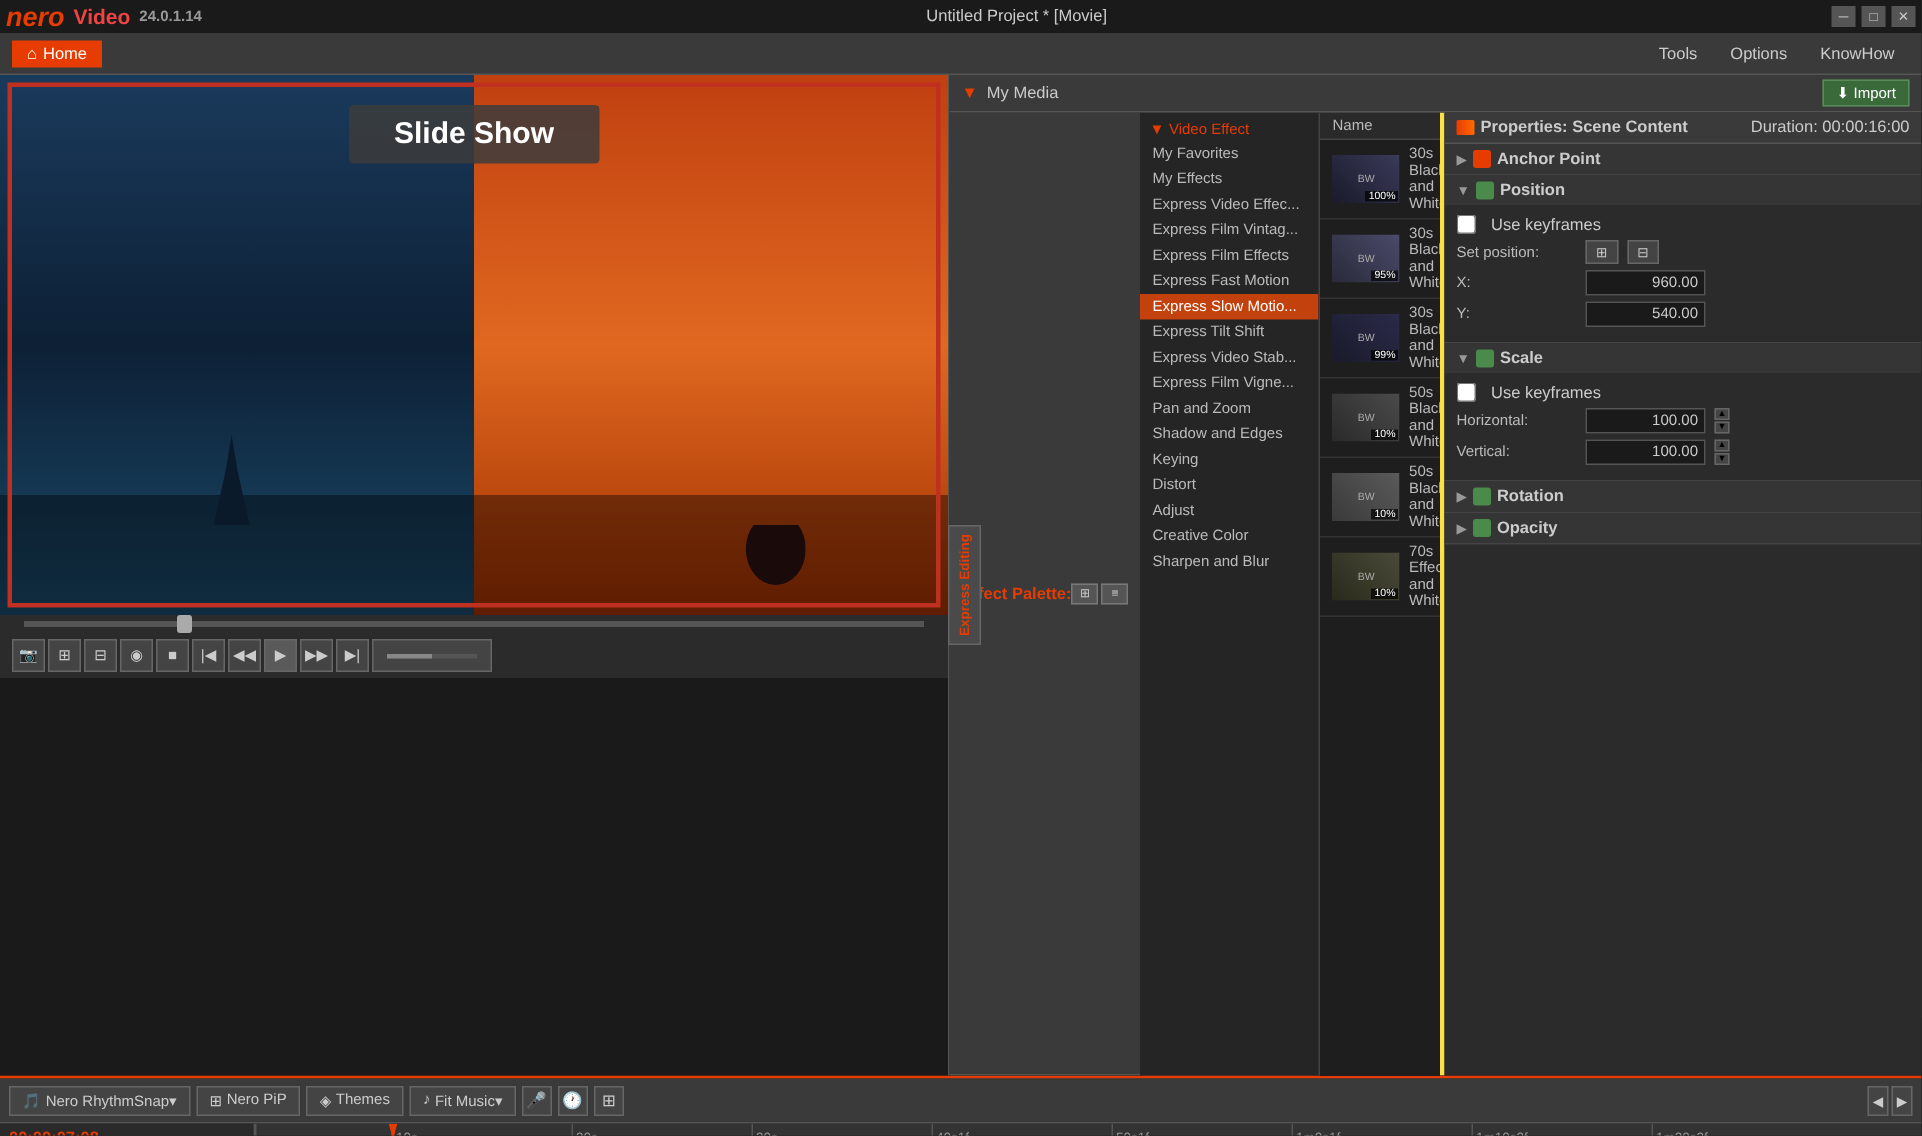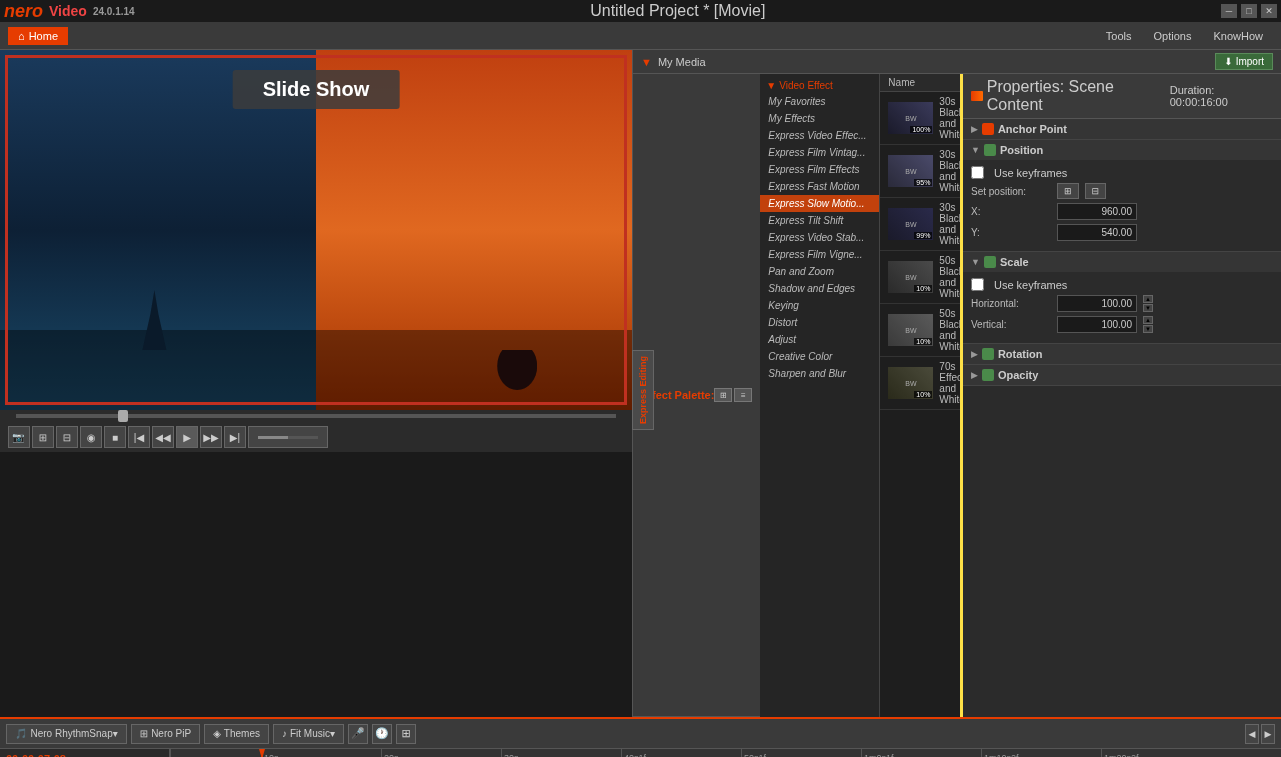--- a/index.html
+++ b/index.html
@@ -4,21 +4,21 @@
   <style>
     * { box-sizing: border-box; margin: 0; padding: 0; }
     body { font-family: Arial, sans-serif; font-size: 11px; background: #2b2b2b; color: #ccc; overflow: hidden; width: 1281px; height: 757px; }
 
     
     #title-bar { background: #1a1a1a; height: 22px; display: flex; align-items: center; justify-content: space-between; padding: 0 4px; }
     #title-bar .app-name { display: flex; align-items: center; gap: 6px; color: #fff; font-size: 12px; font-weight: bold; }
     #title-bar .app-name .nero { color: #e63c00; font-size: 18px; font-weight: 900; font-style: italic; }
     #title-bar .app-name .video { color: #ef4444; font-size: 14px; }
     #title-bar .app-name .version { color: #999; font-size: 10px; }
-    #title-bar .title-center { color: #ccc; font-size: 16px; }
+    #title-bar .title-center { color: #ccc; font-size: 11px; }
     #title-bar .win-controls { display: flex; gap: 4px; }
     #title-bar .win-controls span { width: 16px; height: 14px; background: #555; display: inline-block; text-align: center; line-height: 14px; font-size: 9px; cursor: pointer; color: #ccc; }
 
     
     #menu-bar { background: #3a3a3a; height: 28px; display: flex; align-items: center; padding: 0 8px; gap: 2px; border-bottom: 1px solid #555; }
     #menu-bar .home-btn { background: #e63c00; color: #fff; padding: 3px 10px; font-size: 11px; cursor: pointer; border: none; display: flex; align-items: center; gap: 4px; }
     #menu-bar .spacer { flex: 1; }
     #menu-bar .menu-item { color: #ccc; padding: 4px 10px; cursor: pointer; font-size: 11px; }
 
     
@@ -41,34 +41,34 @@
     #media-row .arrow { color: #e63c00; }
     #effect-area { display: flex; flex: 1; overflow: hidden; }
 
     
     #effect-palette { width: 330px; display: flex; border-right: 3px solid #fde047; }
     #effect-palette-header { background: #3a3a3a; padding: 3px 8px; display: flex; align-items: center; justify-content: space-between; border-bottom: 1px solid #555; }
     #effect-palette-header .title { color: #e63c00; font-weight: bold; font-size: 11px; }
     #effect-palette-content { display: flex; flex: 1; overflow: hidden; }
     #effect-categories { width: 120px; background: #252525; border-right: 1px solid #444; overflow-y: auto; padding: 4px 0; }
     #effect-categories .cat-header { color: #e63c00; font-size: 10px; padding: 2px 6px; display: flex; align-items: center; gap: 3px; }
-    #effect-categories .cat-item { color: #bbb; font-size: 10px; padding: 3px 8px; cursor: pointer; white-space: nowrap; overflow: hidden; text-overflow: ellipsis; font-style: italic; }
+    #effect-categories .cat-item { color: #bbb; font-size: 10px; padding: 3px 8px; cursor: pointer; white-space: nowrap; overflow: hidden; text-overflow: ellipsis; }
     #effect-categories .cat-item.selected { background: #c2410c; color: #fff; }
     #effect-list { flex: 1; overflow-y: auto; background: #1e1e1e; }
     #effect-list-header { padding: 3px 8px; background: #2a2a2a; border-bottom: 1px solid #444; color: #bbb; font-size: 10px; }
     .effect-item { display: flex; align-items: center; gap: 6px; padding: 4px 8px; border-bottom: 1px solid #333; cursor: pointer; }
     .effect-thumb { width: 45px; height: 32px; background: #333; flex-shrink: 0; position: relative; overflow: hidden; }
     .effect-thumb-inner { width: 100%; height: 100%; display: flex; align-items: center; justify-content: center; font-size: 8px; color: #999; }
     .effect-name { color: #bbb; font-size: 10px; flex: 1; }
     .effect-percent { position: absolute; bottom: 1px; right: 1px; background: rgba(0,0,0,0.7); color: #fff; font-size: 7px; padding: 0 2px; }
 
     
     #properties-panel { flex: 1; background: #2b2b2b; overflow-y: auto; display: flex; flex-direction: column; }
     #properties-header { background: #3a3a3a; padding: 4px 8px; display: flex; align-items: center; justify-content: space-between; border-bottom: 1px solid #555; }
-    #properties-header .title { color: #ccc; font-size: 16px; font-weight: normal; }
+    #properties-header .title { color: #ccc; font-size: 11px; font-weight: bold; }
     #properties-header .duration { color: #ccc; font-size: 11px; }
     .prop-section { border-bottom: 1px solid #444; }
     .prop-section-header { background: #353535; padding: 4px 8px; display: flex; align-items: center; gap: 4px; cursor: pointer; }
     .prop-section-header .expand { color: #999; font-size: 9px; }
     .prop-section-header .label { color: #ccc; font-size: 11px; font-weight: bold; }
     .prop-section-header .icon { width: 12px; height: 12px; background: #666; border-radius: 2px; display: inline-block; }
     .prop-content { padding: 6px 8px; background: #2b2b2b; }
     .prop-row { display: flex; align-items: center; margin-bottom: 4px; gap: 6px; }
     .prop-label { color: #bbb; font-size: 10px; width: 80px; flex-shrink: 0; }
     .prop-value { background: #1a1a1a; border: 1px solid #555; color: #ccc; font-size: 10px; padding: 2px 4px; width: 80px; text-align: right; }

